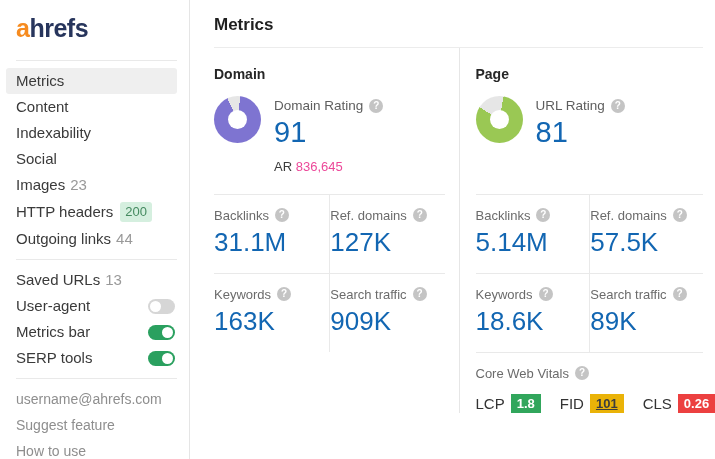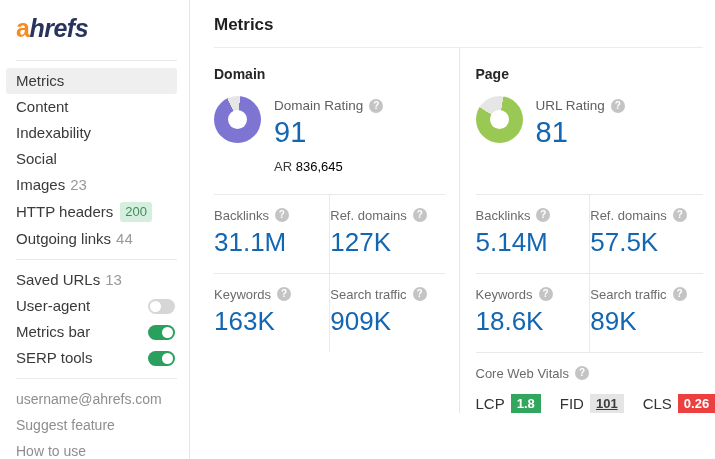--- a/index.html
+++ b/index.html
@@ -4,21 +4,21 @@
 <style>
   * { margin:0; padding:0; box-sizing:border-box; }
   html,body { width:715px; height:459px; background:#fff; overflow:hidden;
               font-family:"Liberation Sans","DejaVu Sans",sans-serif; }
   .app { display:flex; width:715px; height:459px; background:#fff; }
 
   
   .sidebar { width:190px; flex:none; border-right:1px solid #e5e5e5; padding-top:12px; }
   .logo { padding:2px 16px 10px; font-size:25px; font-weight:700; letter-spacing:-0.5px; }
   .logo .p1 { color:#f68b1f; }
-  .logo .p2 { color:#27355c;font-style:italic; }
+  .logo .p2 { color:#27355c; }
   .sb-divider { border-top:1px solid #e9e9e9; margin:7px 12px 7px 16px; }
   .nav-item { display:flex; align-items:center; padding:4px 16px; font-size:15px;
               color:#3a3a3a; line-height:18px; cursor:pointer; }
   .nav-item.selected { background:#efefef; border-radius:3px; margin:0 12px 0 6px; padding:4px 10px; }
   .nav-count { color:#999; margin-left:5px; }
   .status-badge { background:#d5efdf; color:#458a60; border-radius:3px; font-size:13px;
                   padding:1px 5px; margin-left:7px; }
   .toggle-row { justify-content:space-between; padding-right:14px; }
   .toggle { width:27px; height:15px; border-radius:8px; position:relative; flex:none; cursor:pointer; }
   .toggle .knob { position:absolute; top:2px; width:11px; height:11px; border-radius:50%; background:#fff; }
@@ -36,21 +36,21 @@
   .col { width:50%; }
   .col-domain { padding-right:14px; }
   .col-page { border-left:1px solid #e6e6e6; padding-left:16px; }
   .col-header { font-size:14px; font-weight:700; color:#262626; padding:18px 0 8px; }
   .rating { display:flex; gap:13px; padding-top:6px; min-height:104px; }
   .donut { width:47px; height:47px; border-radius:50%; position:relative; flex:none; }
   .donut::after { content:""; position:absolute; inset:14px; background:#fff; border-radius:50%; }
   .rating-label-row { display:flex; align-items:center; gap:6px; font-size:13.5px; color:#5e5e5e; margin-top:2px; }
   .rating-value { font-size:29px; color:#1266b2; margin-top:3px; }
   .ar-row { font-size:13px; color:#3c3c3c; margin-top:10px; }
-  .ar-row .ar-val { color:#000000; cursor:pointer; }
+  .ar-row .ar-val { color:#ec4899; cursor:pointer; }
   .h-divider { border-top:1px solid #e9e9e9; }
   .metric-row { display:flex; }
   .metric-cell { width:50%; padding:13px 0 15px; }
   .metric-cell.second { border-left:1px solid #e9e9e9; }
   .metric-label-row { display:flex; align-items:flex-start; gap:6px; font-size:13px; color:#6b6b6b; }
   .metric-value { font-size:26px; color:#1266b2; margin-top:4px; }
   .help-icon { width:14px; height:14px; border-radius:50%; background:#c4c4c4; color:#fff;
                font-size:10px; font-weight:700; line-height:14px; text-align:center;
                flex:none; cursor:pointer; }
   .cwv-section { padding-top:13px; }
@@ -237,21 +237,21 @@
             <span>Core Web Vitals</span>
             <span class="help-icon">?</span>
           </div>
           <div class="cwv-row">
             <div class="cwv-item">
               <span class="cwv-label">LCP</span>
               <span class="cwv-badge" style="background: rgb(49, 166, 92); color: rgb(255, 255, 255);">1.8</span>
             </div>
             <div class="cwv-item">
               <span class="cwv-label">FID</span>
-              <span class="cwv-badge" style="background: #e5e5e5; color: rgb(61, 61, 61); text-decoration: underline;">101</span>
+              <span class="cwv-badge" style="background: #eab308; color: rgb(61, 61, 61); text-decoration: underline;">101</span>
             </div>
             <div class="cwv-item">
               <span class="cwv-label">CLS</span>
               <span class="cwv-badge" style="background: rgb(236, 64, 64); color: rgb(255, 255, 255);">0.26</span>
             </div>
           </div>
         </div>
       </div>
 
     </div>

